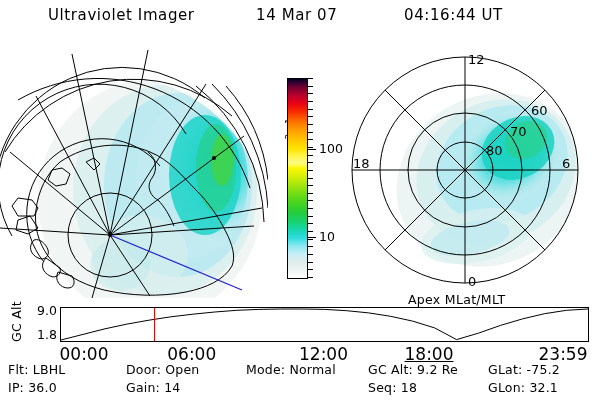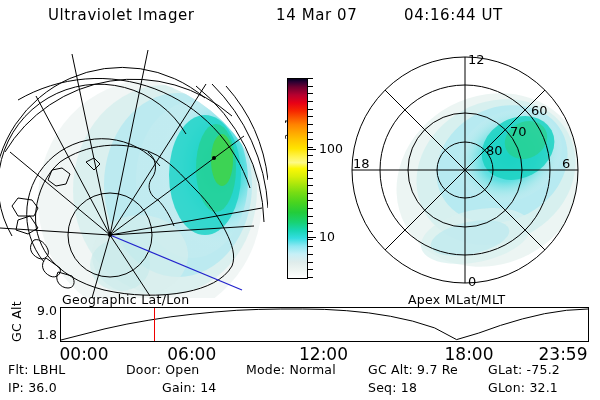--- a/index.html
+++ b/index.html
@@ -27,21 +27,21 @@
     width: 600px; height: 26px;
   }
   #header .htext {
     position: absolute;
     top: 0;
     font-size: 15px;
     letter-spacing: 0.6px;
     white-space: nowrap;
   }
   #title-text   { left: 48px; }
-  #date-text    { left: 276px; }
+  #date-text    { left: 256px; }
   #time-text    { left: 404px; }
 
   
   #geo-panel  { left: 0px;   top: 40px; width: 268px; height: 258px; }
   #apex-panel { left: 340px; top: 40px; width: 260px; height: 258px; }
 
   .panel-caption {
     position: absolute;
     font-size: 12.5px;
     white-space: nowrap;
@@ -245,21 +245,20 @@
         <path d="M 86 122 L 94 118 L 100 124 L 94 130 Z"></path>
         <path d="M 148 112 C 156 118, 158 130, 152 138 C 146 146, 150 156, 158 160"></path>
         <path d="M 158 160 C 164 166, 170 176, 174 186"></path>
       </g>
 
       <line x1="110" y1="195" x2="242" y2="250" stroke="#2222cc" stroke-width="1.2"></line>
       <circle cx="110" cy="195" r="2" fill="#000000"></circle>
       <circle cx="214" cy="118" r="2" fill="#000000"></circle>
     </svg>
   </div>
-  <div id="geo-caption" class="panel-caption">Geographic Lat/Lon</div>
 
   <div id="colorbar-group" class="abs">
     <div id="colorbar-axis-label">
       <span>photon cm</span><sup>-2</sup><span>s</span><sup>-1</sup>
     </div>
     <div id="colorbar-bar"></div>
     <div id="colorbar-ticks">
         <div class="cb-tick" style="top: 18px;"></div>
         <div class="cb-tick" style="top: 25.6538px;"></div>
         <div class="cb-tick" style="top: 33.3077px;"></div>
@@ -351,32 +350,32 @@
       </svg>
     </div>
     <div id="orbit-yticks">
         <div class="orbit-ytick" style="top: 10px; right: 543px;">9.0</div>
         <div class="orbit-ytick" style="top: 34px; right: 543px;">1.8</div>
       </div>
     <div id="orbit-xticks">
         <div class="orbit-xtick" style="left: 84px;">00:00</div>
         <div class="orbit-xtick" style="left: 191.75px;">06:00</div>
         <div class="orbit-xtick" style="left: 323.5px;">12:00</div>
-        <div class="orbit-xtick" style="left: 469px;">18:00</div>
+        <div class="orbit-xtick" style="left: 429px; text-decoration: underline;">18:00</div>
         <div class="orbit-xtick" style="left: 563px;">23:59</div>
       </div>
     <div id="orbit-marker" style="left: 154.06px; background: rgb(238, 0, 0);"></div>
   </div>
 
   <div id="status-bar" class="abs">
       <div class="status-cell status-row0" style="left: 8px;"><span>Flt: </span><span>LBHL</span></div>
       <div class="status-cell status-row0" style="left: 246px;"><span>Mode: </span><span>Normal</span></div>
       <div class="status-cell status-row0" style="left: 126px;"><span>Door: </span><span>Open</span></div>
-      <div class="status-cell status-row0" style="left: 368px;"><span>GC Alt: </span><span>9.7 Re</span></div>
+      <div class="status-cell status-row0" style="left: 368px;"><span>GC Alt: </span><span>9.2 Re</span></div>
       <div class="status-cell status-row0" style="left: 488px;"><span>GLat: </span><span>-75.2</span></div>
       <div class="status-cell status-row1" style="left: 8px;"><span>IP: </span><span>36.0</span></div>
-      <div class="status-cell status-row1" style="left: 126px; margin-left: 36px;"><span>Gain: </span><span>14</span></div>
+      <div class="status-cell status-row1" style="left: 126px;"><span>Gain: </span><span>14</span></div>
       <div class="status-cell status-row1" style="left: 246px; margin-top: 24px;"><span>Dsp: </span><span>2.8</span></div>
       <div class="status-cell status-row1" style="left: 368px;"><span>Seq: </span><span>18</span></div>
       <div class="status-cell status-row1" style="left: 488px;"><span>GLon: </span><span>32.1</span></div>
     </div>
 
 </div>
 
 </body></html>

